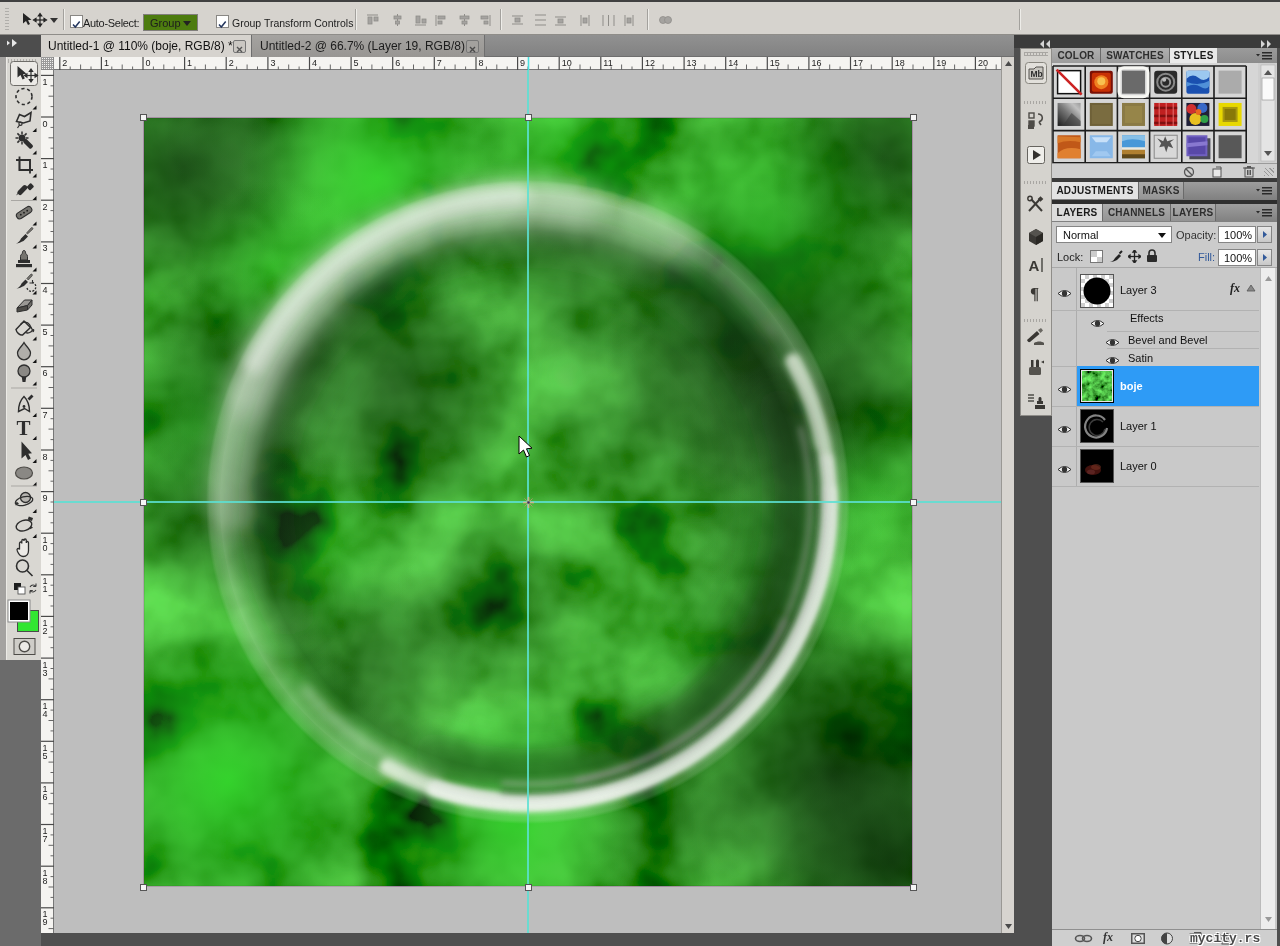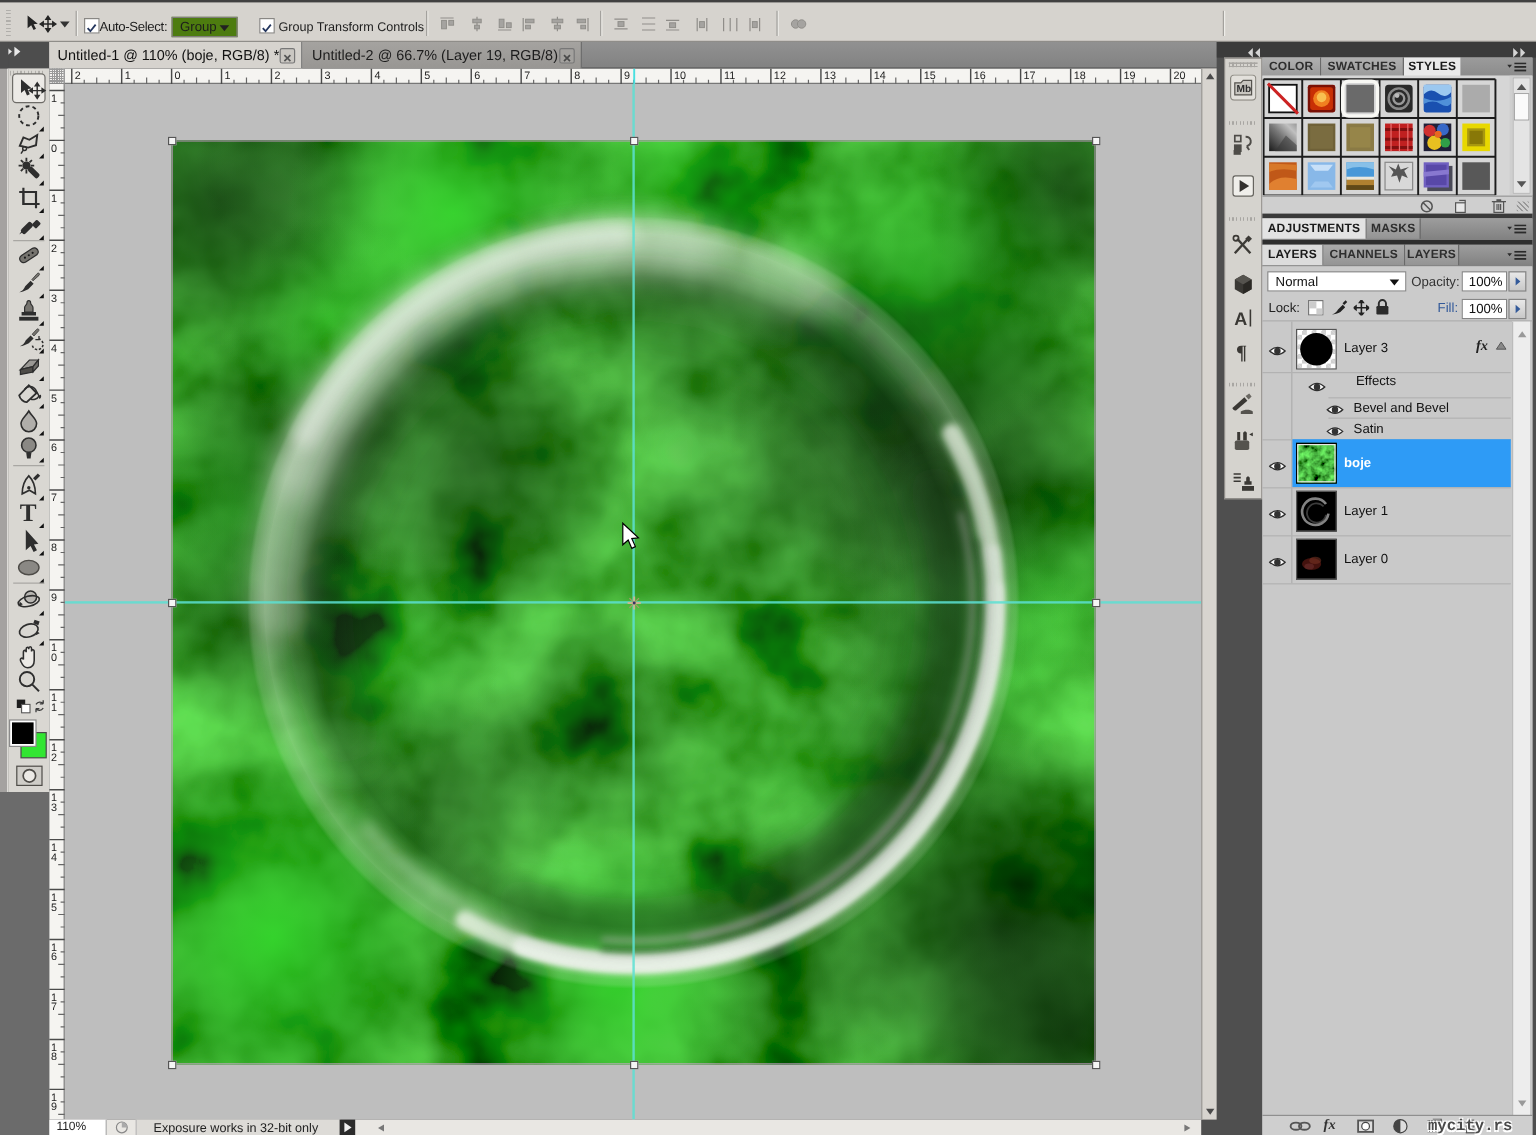--- a/index.html
+++ b/index.html
@@ -638,40 +638,20 @@
     </svg>
 <div class="a" style="left:41px;top:57px;width:13px;height:13px;background:#f3f2f0;border-right:1px solid #888;border-bottom:1px solid #888;box-sizing:border-box;background-image:repeating-linear-gradient(90deg,#9a9a9a 0 1px,transparent 1px 2px),repeating-linear-gradient(#9a9a9a 0 1px,transparent 1px 2px);"></div>
 <div class="a" style="left:1001px;top:57px;width:13px;height:876px;background:#d7d4cf;border-left:1px solid #9a9894;box-sizing:border-box;">
 <svg class="a" style="left:2px;top:3px" width="9" height="8">
         <path d="M4.5 1 L8 6 L1 6 Z" fill="#4a4a4a"></path>
       </svg>
 <svg class="a" style="left:2px;top:865px" width="9" height="8">
         <path d="M1 2 L8 2 L4.5 7 Z" fill="#4a4a4a"></path>
       </svg>
 </div>
-<div class="a" style="left:41px;top:933px;width:960px;height:13px;background:#e9e7e3;">
-<div class="a" style="left:0px;top:0px;width:48px;height:13px;background:#fff;border-right:1px solid #aaa;box-sizing:border-box;">
-        <div class="a" style="left:6px;top:1px;font:10px 'Liberation Sans';color:#222;">110%</div>
-      </div>
-<svg class="a" style="left:55px;top:1px" width="11" height="11">
-        <circle cx="5.5" cy="5.5" r="4.5" fill="none" stroke="#888"></circle>
-        <path d="M5.5 5.5 L5.5 1 A4.5 4.5 0 0 1 10 5.5 Z" fill="#aaa"></path>
-      </svg>
-<div class="a" style="left:72px;top:0px;width:170px;height:13px;background:#dddbd7;border-left:1px solid #bbb;"></div>
-<div class="a" style="left:87px;top:1px;font:10.5px 'Liberation Sans';color:#222;">Exposure works in 32-bit only</div>
-<div class="a" style="left:242px;top:0px;width:13px;height:13px;background:#2b2b2b;"><svg width="13" height="13">
-          <path d="M4 2.5 L10 6.5 L4 10.5 Z" fill="#f0f0f0"></path>
-        </svg></div>
-<svg class="a" style="left:273px;top:3px" width="7" height="8">
-        <path d="M6 1 L1 4 L6 7 Z" fill="#777"></path>
-      </svg>
-<svg class="a" style="left:945px;top:3px" width="7" height="8">
-        <path d="M1 1 L6 4 L1 7 Z" fill="#777"></path>
-      </svg>
-</div>
 <div class="a" style="left:0;top:933px;width:41px;height:13px;background:#6b6b6b;"></div>
 <div class="a" style="left:1014px;top:35px;width:266px;height:911px;background:#4f4f4f;"></div>
 <div class="a" style="left:1014px;top:35px;width:266px;height:13px;background:#3b3b3b;"></div>
 <svg class="a" style="left:1038px;top:39px" width="14" height="10">
       <path d="M6 1 L2 5 L6 9 Z" fill="#d5d5d5"></path>
       <path d="M12 1 L8 5 L12 9 Z" fill="#d5d5d5"></path>
     </svg>
 <svg class="a" style="left:1260px;top:39px" width="14" height="10">
       <path d="M1 1 L5 5 L1 9 Z" fill="#d5d5d5"></path>
       <path d="M7 1 L11 5 L7 9 Z" fill="#d5d5d5"></path>

